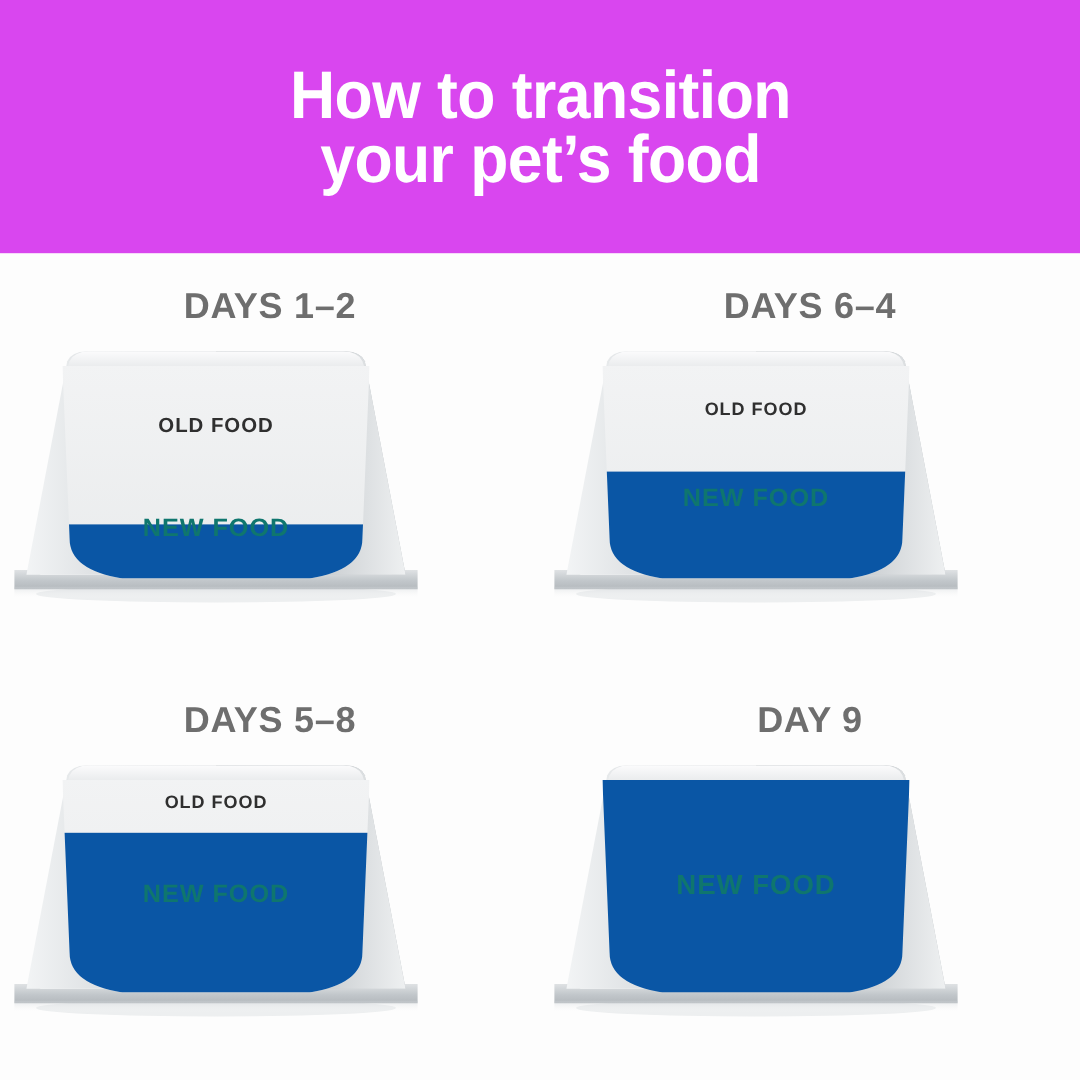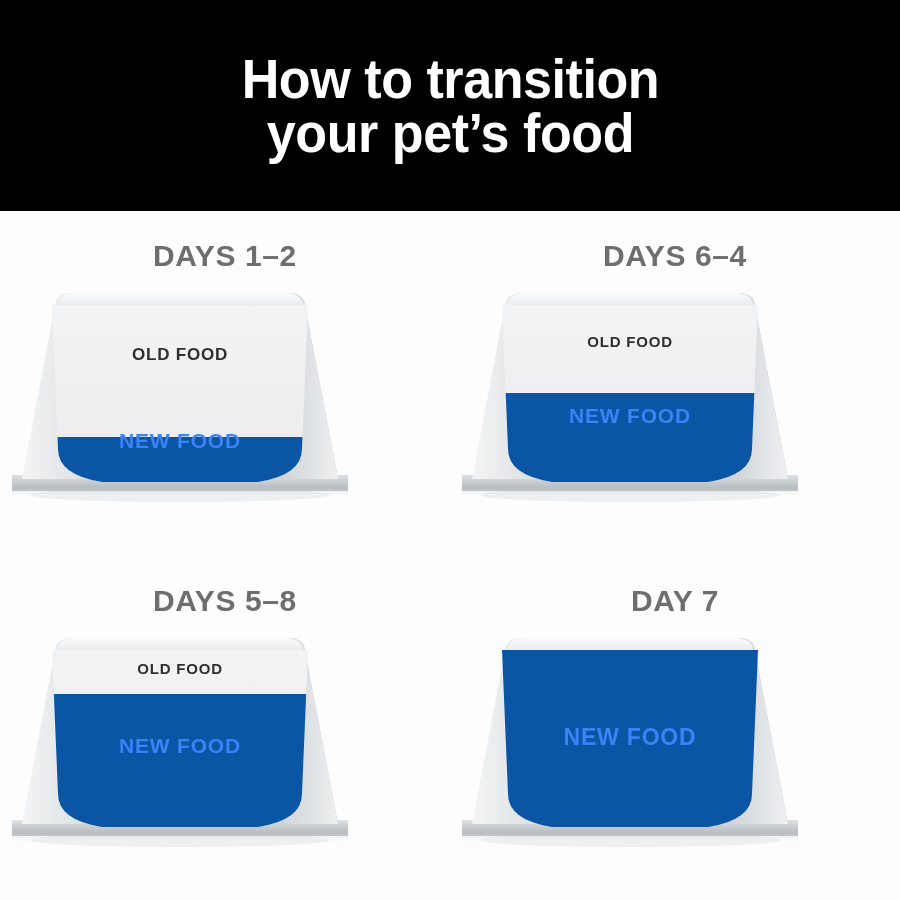--- a/index.html
+++ b/index.html
@@ -7,21 +7,21 @@
   body {
     font-family:"Liberation Sans", sans-serif;
     background:#ffffff;
     overflow:hidden;
   }
   #page { position:relative; width:900px; height:900px; background:#fdfdfd; }
 
   
   .banner {
     position:absolute; left:0; top:0; width:900px; height:211px;
-    background:#000000;
+    background:#d946ef;
     display:flex; flex-direction:column;
     align-items:center; justify-content:center;
   }
   .banner-title {
     color:#ffffff;
     font-family:"Liberation Sans", sans-serif;
     font-weight:bold;
     font-size:56px;
     line-height:0.96;
     letter-spacing:-0.5px;
@@ -59,21 +59,21 @@
 
   .food-label {
     position:absolute;
     left:0; width:100%;
     text-align:center;
     font-weight:bold;
     pointer-events:none;
     white-space:nowrap;
   }
   .label-old { color:#2f2f2f; letter-spacing:0.8px; }
-  .label-new { color:#3b82f6; letter-spacing:0.8px; }
+  .label-new { color:#0f766e; letter-spacing:0.8px; }
 </style>
 </head>
 <body>
 
 <div id="page">
 
   <div class="banner">
     <div class="banner-title">How to transition</div>
     <div class="banner-title">your pet’s food</div>
   </div>
@@ -176,21 +176,21 @@
             <rect x="0" y="70" width="360" height="200" fill="#0a56a5"></rect>
           </g>
           <rect x="12" y="210" width="336" height="10" fill="url(#refl1)"></rect>
         </svg>
         <div class="food-label label-old" style="top:36px;font-size:15px;">OLD FOOD</div>
         <div class="food-label label-new" style="top:110px;font-size:21px;">NEW FOOD</div>
       </div>
     </div>
 
     <div class="cell">
-      <div class="step-title">DAY 7</div>
+      <div class="step-title">DAY 9</div>
       <div class="bowl-wrap">
         <svg viewBox="0 0 360 240">
           <defs>
             <clipPath id="cavity4">
               <path d="M52,26 L308,26 L302,170 Q302,196 258,203 L102,203 Q58,196 58,170 Z"></path>
             </clipPath>
           </defs>
           <ellipse cx="180" cy="216" rx="150" ry="7" fill="#cfd4d8" opacity="0.35"></ellipse>
           <path d="M34,200 L326,200 L332,196 L348,196 L348,212 L12,212 L12,196 L28,196 Z" fill="url(#base1)"></path>
           <path d="M22,200 L56,22 Q60,14 72,14 L288,14 Q300,14 304,22 L338,200 Z" fill="url(#wallL1)"></path>

